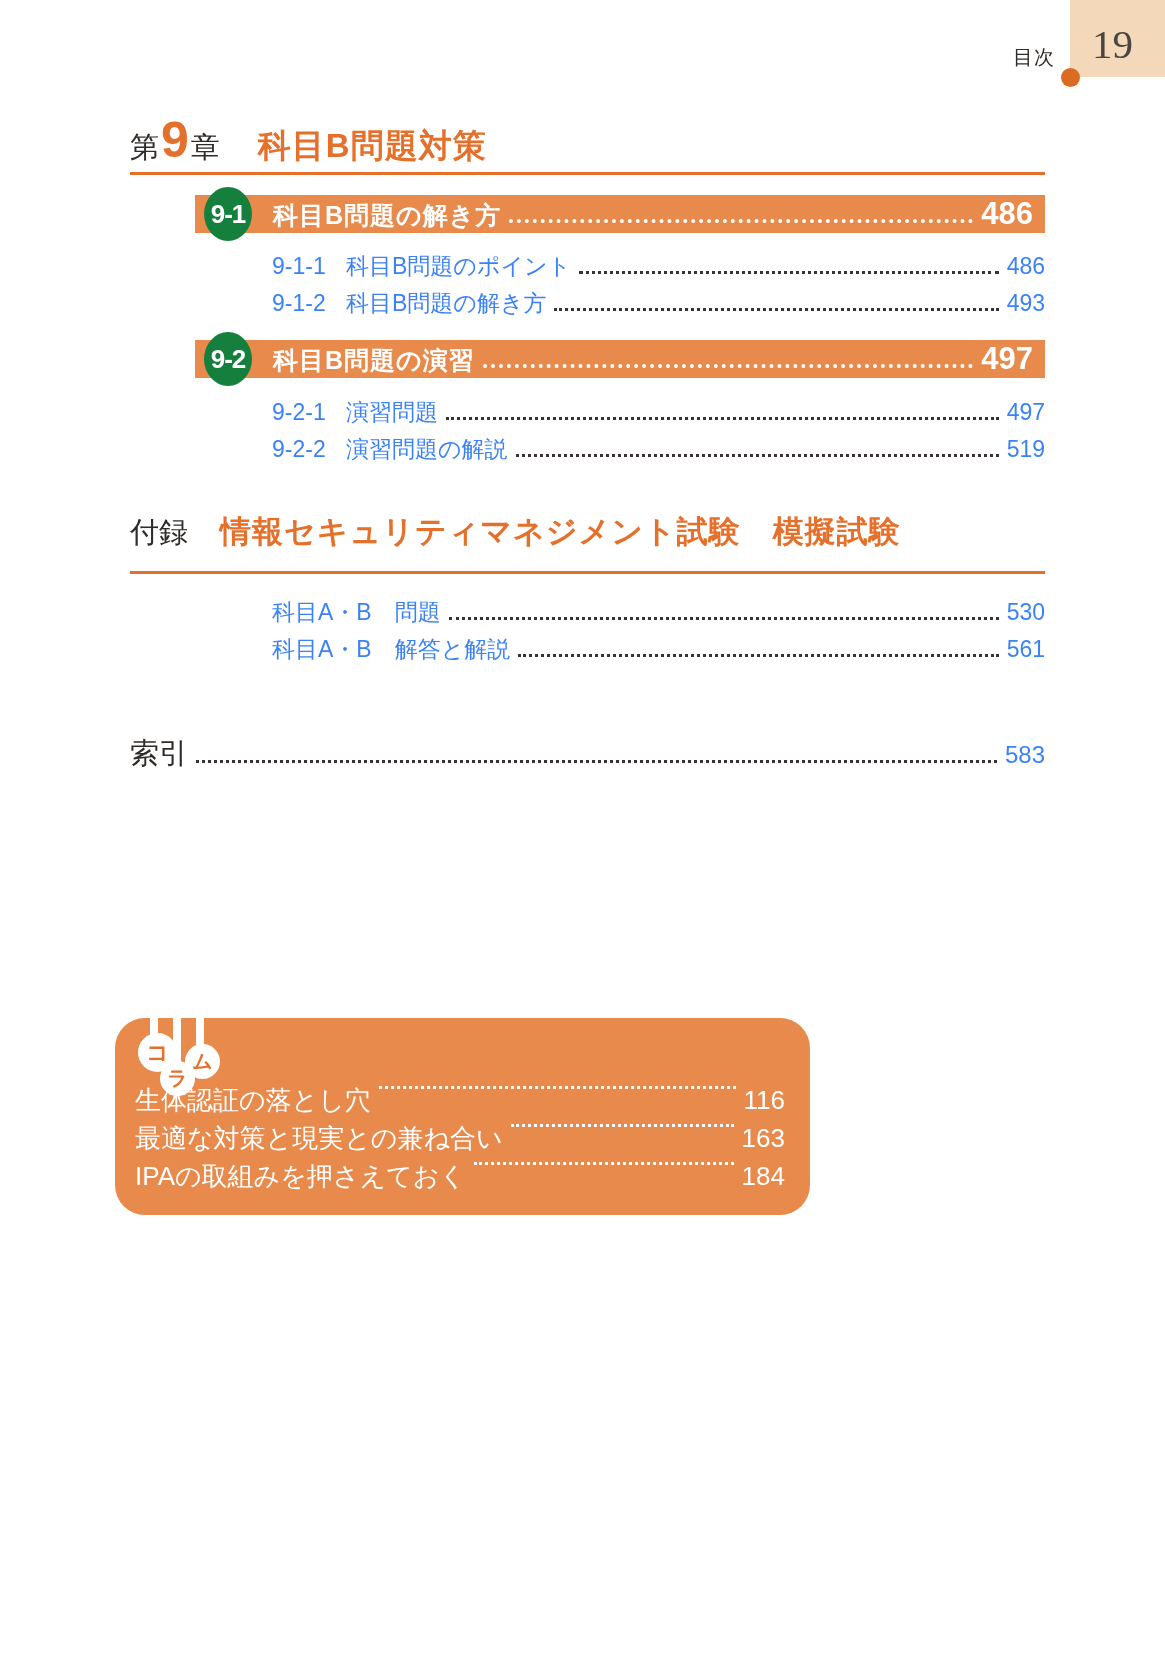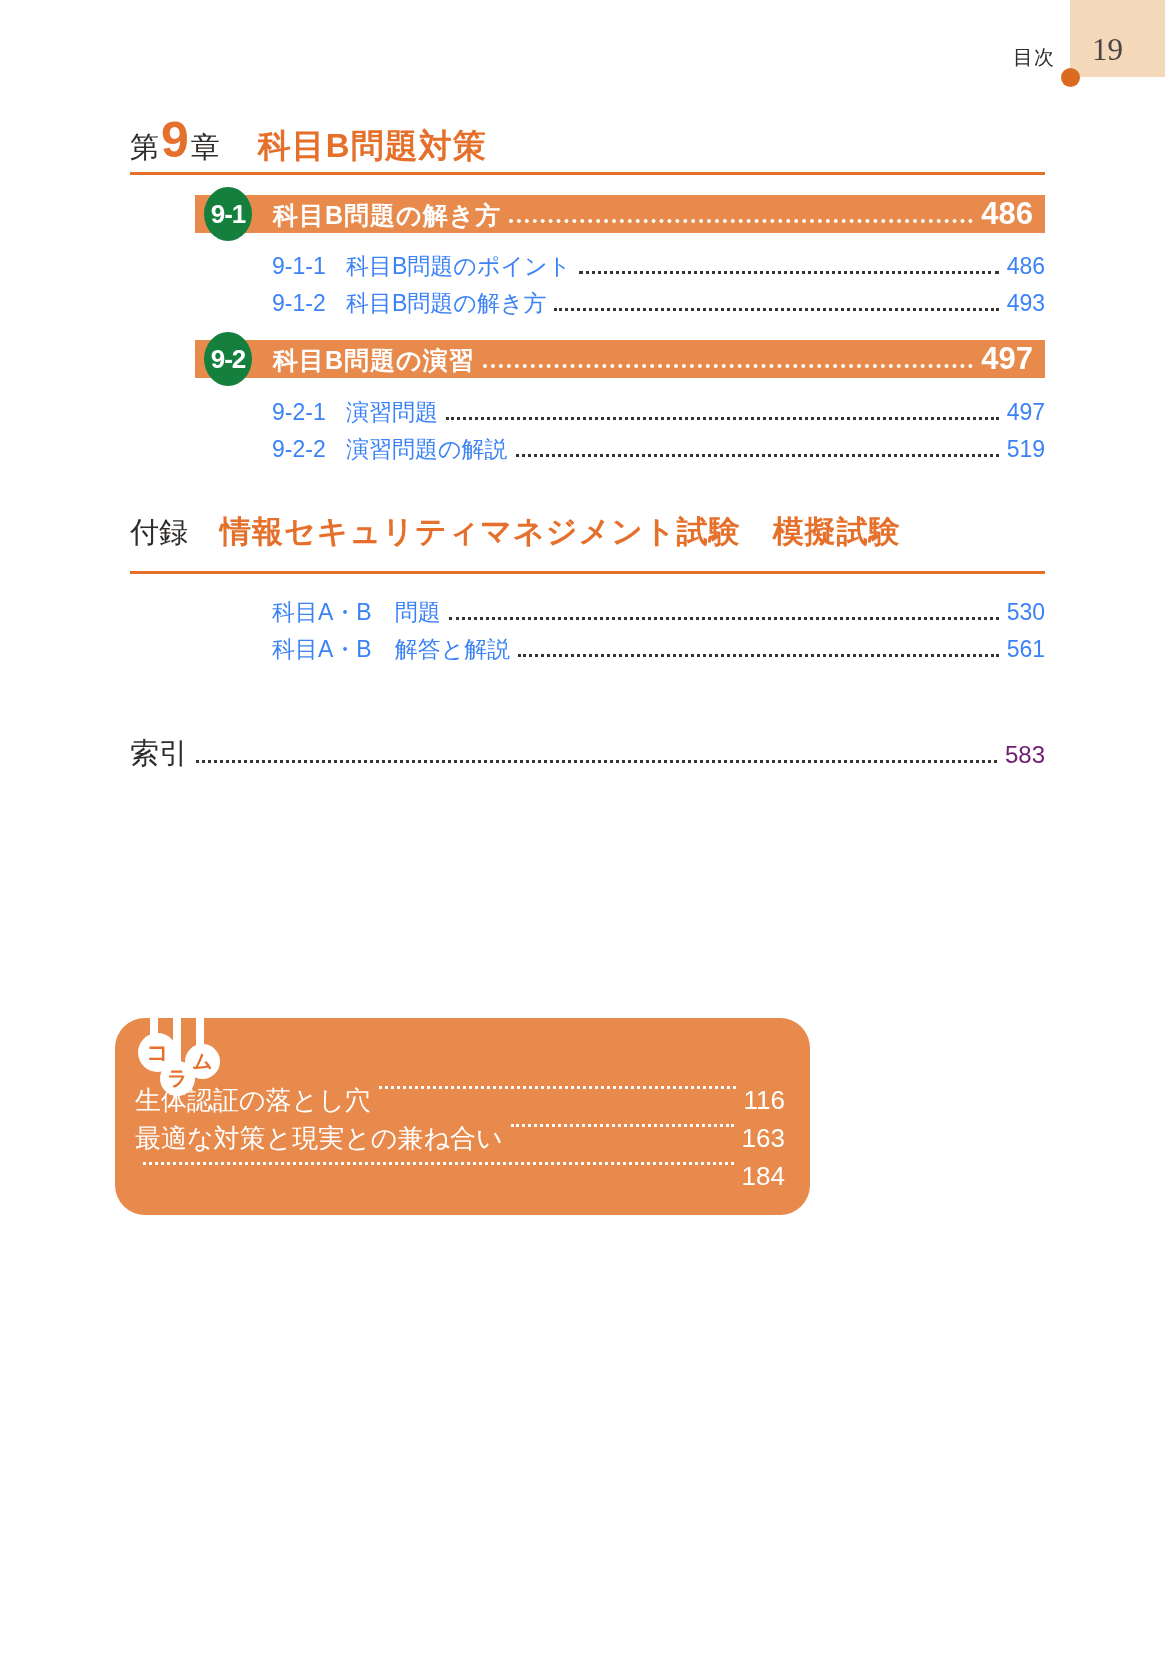--- a/index.html
+++ b/index.html
@@ -20,21 +20,21 @@
   }
   .page-tab {
     position:absolute; top:0; right:0;
     width:95px; height:77px;
     background:#f3d8ba;
     display:flex; align-items:flex-end;
     padding:0 0 12px 22px;
   }
   .page-tab-number {
     font-family:"Liberation Serif","DejaVu Serif",serif;
-    font-size:31px; color:#4a4542; line-height:1;
+    font-size:41px; color:#4a4542; line-height:1;
   }
   .tab-dot {
     position:absolute; top:68px; left:1061px;
     width:19px; height:19px; border-radius:50%;
     background:#dc6b22;
   }
 
   
   .chapter-head {
     position:absolute; left:130px; top:118px; width:915px;
@@ -108,21 +108,21 @@
     font-size:31px; font-weight:bold; color:#e5702b;
     line-height:1; margin-left:32px; letter-spacing:1px;
   }
 
   
   .index-row {
     position:absolute; left:130px; top:730px; width:915px;
     display:flex; align-items:flex-end; height:38px;
   }
   .index-label { font-size:29px; color:#2f2b28; line-height:1.05; white-space:nowrap; }
-  .index-page { font-size:24px; color:#701a75; line-height:1.1; }
+  .index-page { font-size:24px; color:#3b82f6; line-height:1.1; }
 
   
   .column-box {
     position:absolute; left:115px; top:1018px;
     width:695px; height:197px;
     background:#e78a4b; border-radius:30px;
     padding:68px 25px 0 20px;
   }
   .cb-row {
     display:flex; align-items:flex-start;
@@ -243,18 +243,19 @@
       <span>生体認証の落とし穴</span>
       <span class="cb-leader"></span>
       <span>116</span>
     </div>
     <div class="cb-row">
       <span>最適な対策と現実との兼ね合い</span>
       <span class="cb-leader"></span>
       <span>163</span>
     </div>
     <div class="cb-row">
+      <span>IPAの取組みを押さえておく</span>
       <span class="cb-leader"></span>
       <span>184</span>
     </div>
   </div>
 
 </div>
 
 </body></html>

